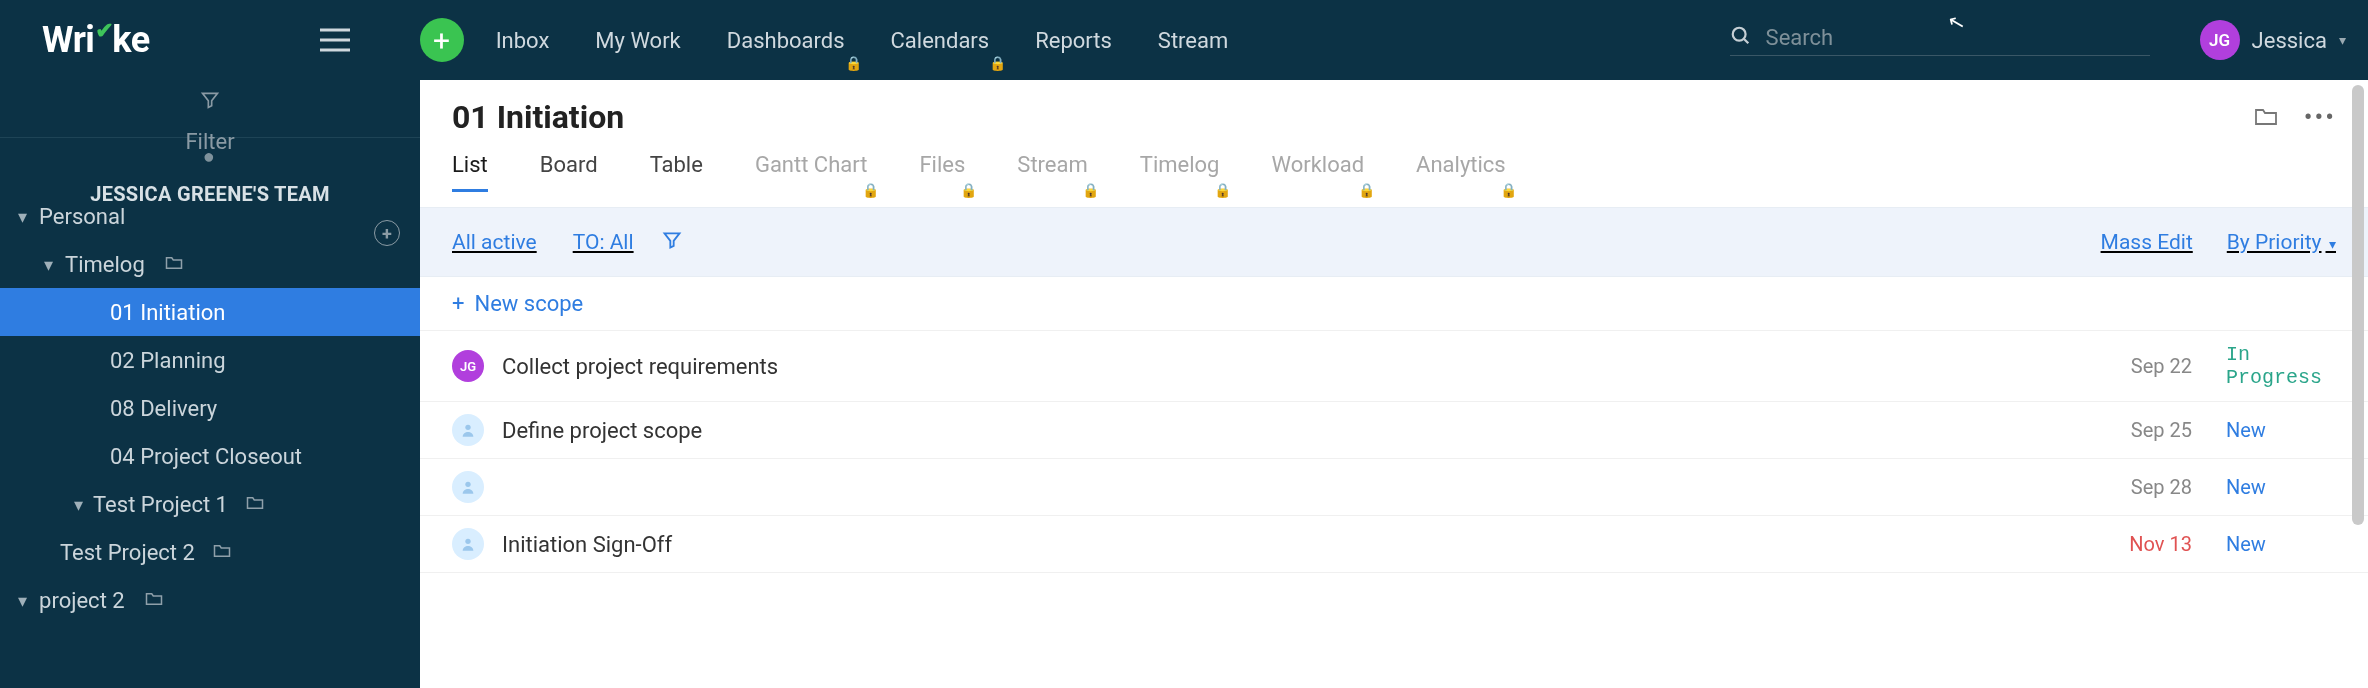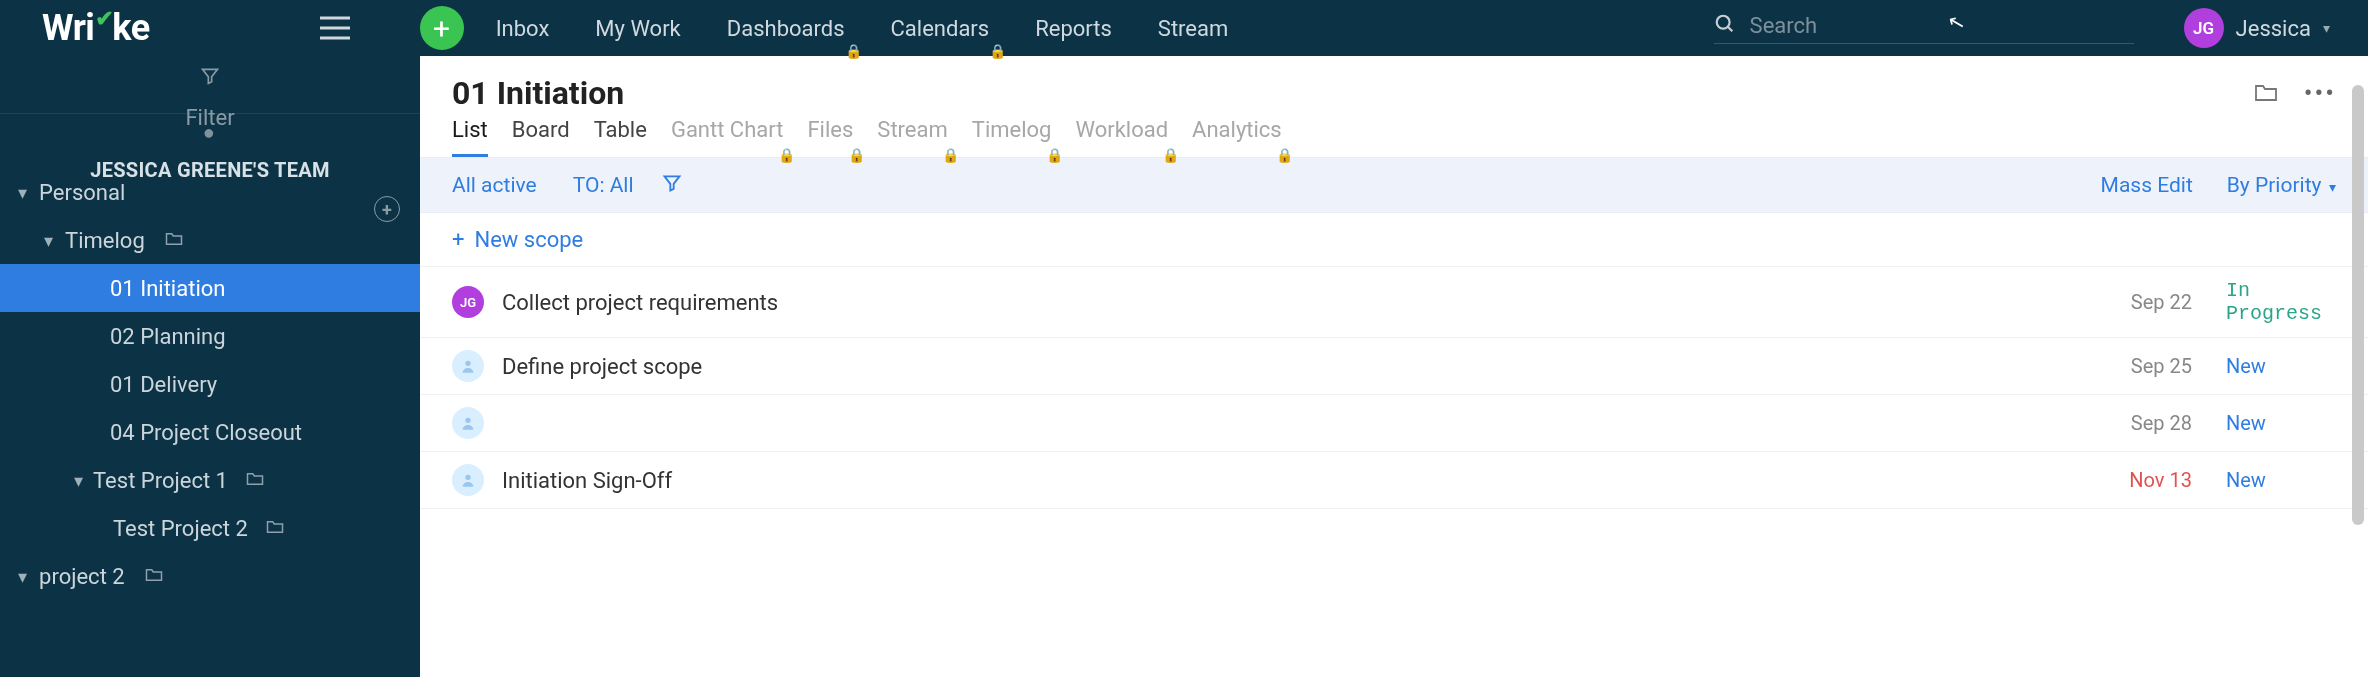--- a/index.html
+++ b/index.html
@@ -1,17 +1,17 @@
 <!DOCTYPE html>
 <html><head>
 <meta charset="utf-8">
 <style>
 * { margin:0; padding:0; box-sizing:border-box; font-family:-apple-system,BlinkMacSystemFont,"Segoe UI",Roboto,Helvetica,Arial,sans-serif; }
 body { background:#fff; width:2368px; height:688px; overflow:hidden; position:relative; }
-.topbar { background:#0c3245; height:56px; display:flex; align-items:center; padding:0 38px 0 42px; color:#d5dde3; }
+.topbar { background:#0c3245; height:80px; display:flex; align-items:center; padding:0 22px 0 42px; color:#d5dde3; }
 .logo { display:flex; align-items:center; font-size:36px; font-weight:700; color:#fff; margin-right:170px; letter-spacing:-.5px;}
 .logo .check { color:#3ec45a; font-size:22px; position:relative; top:-14px; left:1px; }
 .hamburger-icon svg { display:block; }
 .hamburger-icon { margin-right:70px; cursor:pointer;}
 .plus-btn { width:44px; height:44px; border-radius:50%; background:#3ac451; display:flex; align-items:center; justify-content:center; color:#fff; font-size:30px; font-weight:400; margin-right:30px; cursor:pointer;}
 .nav { display:flex; gap:42px; }
 .nav-item { color:#d0d9df; font-size:22px; cursor:pointer; position:relative; padding:4px 2px;}
 .nav-item .lk { position:absolute; right:-16px; bottom:-14px; font-size:14px; color:#ccc;}
 .spacer { flex:1; }
 .search-wrap { display:flex; align-items:center; gap:14px; border-bottom:1px solid #3a5766; width:420px; padding-bottom:4px; margin-right:50px;}
@@ -29,36 +29,36 @@
 .side-row.team { color:#d8e1e6; font-weight:700; font-size:20px; letter-spacing:.3px;}
 .side-row.team .dot{ color:#7f929c; margin-right:2px;}
 .side-row.team .add { margin-left:auto; color:#8b9ba4;}
 .side-row.team .add-circle { width:26px; height:26px; border:1.5px solid #8b9ba4; border-radius:50%; display:flex; align-items:center; justify-content:center; font-size:18px;}
 .tree-item { display:flex; align-items:center; height:48px; cursor:pointer;}
 .tree-item .fold-icon { color:#9fb0b9; font-size:18px; margin-left:-2px;}
 .tree-item.depth0 { padding-left:20px; gap:12px;}
 .tree-item.depth1 { padding-left:46px; gap:12px;}
 .tree-item.depth2 { padding-left:110px; }
 .tree-item.depth2b { padding-left:76px; gap:10px;}
-.tree-item.depth3 { padding-left:113px; gap:10px;}
+.tree-item.depth3 { padding-left:60px; gap:10px;}
 .tree-item.selected { background:#2f7de1; color:#fff;}
 .folder-glyph { color:#8fa0aa; font-size:20px; margin-left:8px;}
 .content { flex:1; background:#fff; padding:18px 0 0 0; overflow:hidden;}
 .content-inner { padding:0 32px;}
 .title-row { display:flex; align-items:center;}
 .page-title { font-size:32px; font-weight:700; color:#222;}
 .title-actions { margin-left:auto; display:flex; align-items:center; gap:26px; color:#666;}
 .title-actions .dots { font-size:26px; letter-spacing:2px; cursor:pointer;}
 .folder-open-icon svg { display:block;}
-.view-tabs { display:flex; gap:24px; margin-top:5px; font-size:22px; color:#444;}
+.view-tabs { display:flex; gap:52px; margin-top:16px; font-size:22px; color:#444;}
 .view-tab { cursor:pointer; padding-bottom:12px;}
 .view-tab.active { color:#1a1a1a; border-bottom:3px solid #2f7de1;}
 .view-tab.locked { color:#a7a7a7; position:relative;}
 .view-tab.locked .lk { position:absolute; right:-12px; bottom:-6px; font-size:14px; color:#aaa;}
-.filter-bar { background:#eef3fb; height:56px; border-top:1px solid #e7edf4; border-bottom:1px solid #e7edf4; display:flex; align-items:center; padding:0 32px; font-size:21px; margin-top:0px;}
+.filter-bar { background:#eef3fb; height:70px; border-top:1px solid #e7edf4; border-bottom:1px solid #e7edf4; display:flex; align-items:center; padding:0 32px; font-size:21px; margin-top:15px;text-decoration:underline;}
 .filter-bar .pill { color:#2f7de1; cursor:pointer;}
 .filter-bar .pill2 { color:#2f7de1; margin-left:36px; cursor:pointer;}
 .filter-bar .f-icon { color:#2f7de1; margin-left:28px; cursor:pointer;}
 .filter-bar .right { margin-left:auto; display:flex; gap:34px;}
 .filter-bar .right span { color:#2f7de1; cursor:pointer;}
 .filter-bar .right .chev { font-size:14px; margin-left:4px;}
 .new-task-row { display:flex; align-items:center; gap:10px; padding:14px 32px; color:#2f7de1; font-size:22px; cursor:pointer;}
 .new-task-row .plus { font-size:22px;}
 .task-row { display:flex; align-items:center; padding:12px 32px; border-top:1px solid #f0f0f0; font-size:22px; color:#333; cursor:pointer;}
 .task-row:last-child { border-bottom:1px solid #f0f0f0;}
@@ -142,21 +142,21 @@
               <path d="M2 3h7l2 3h11v11H2z"></path>
             </svg></span>
         </div>
         <div class="tree-item depth2 selected">
           <span>01 Initiation</span>
         </div>
         <div class="tree-item depth2">
           <span>02 Planning</span>
         </div>
         <div class="tree-item depth2">
-          <span>01 Delivery</span>
+          <span>08 Delivery</span>
         </div>
         <div class="tree-item depth2">
           <span>04 Project Closeout</span>
         </div>
         <div class="tree-item depth2b">
           <span class="fold-icon">▾</span>
           <span>Test Project 1</span>
           <span class="folder-glyph"><svg width="18" height="16" viewBox="0 0 24 20" fill="none" stroke="#8fa0aa" stroke-width="2">
               <path d="M2 3h7l2 3h11v11H2z"></path>
             </svg></span>

